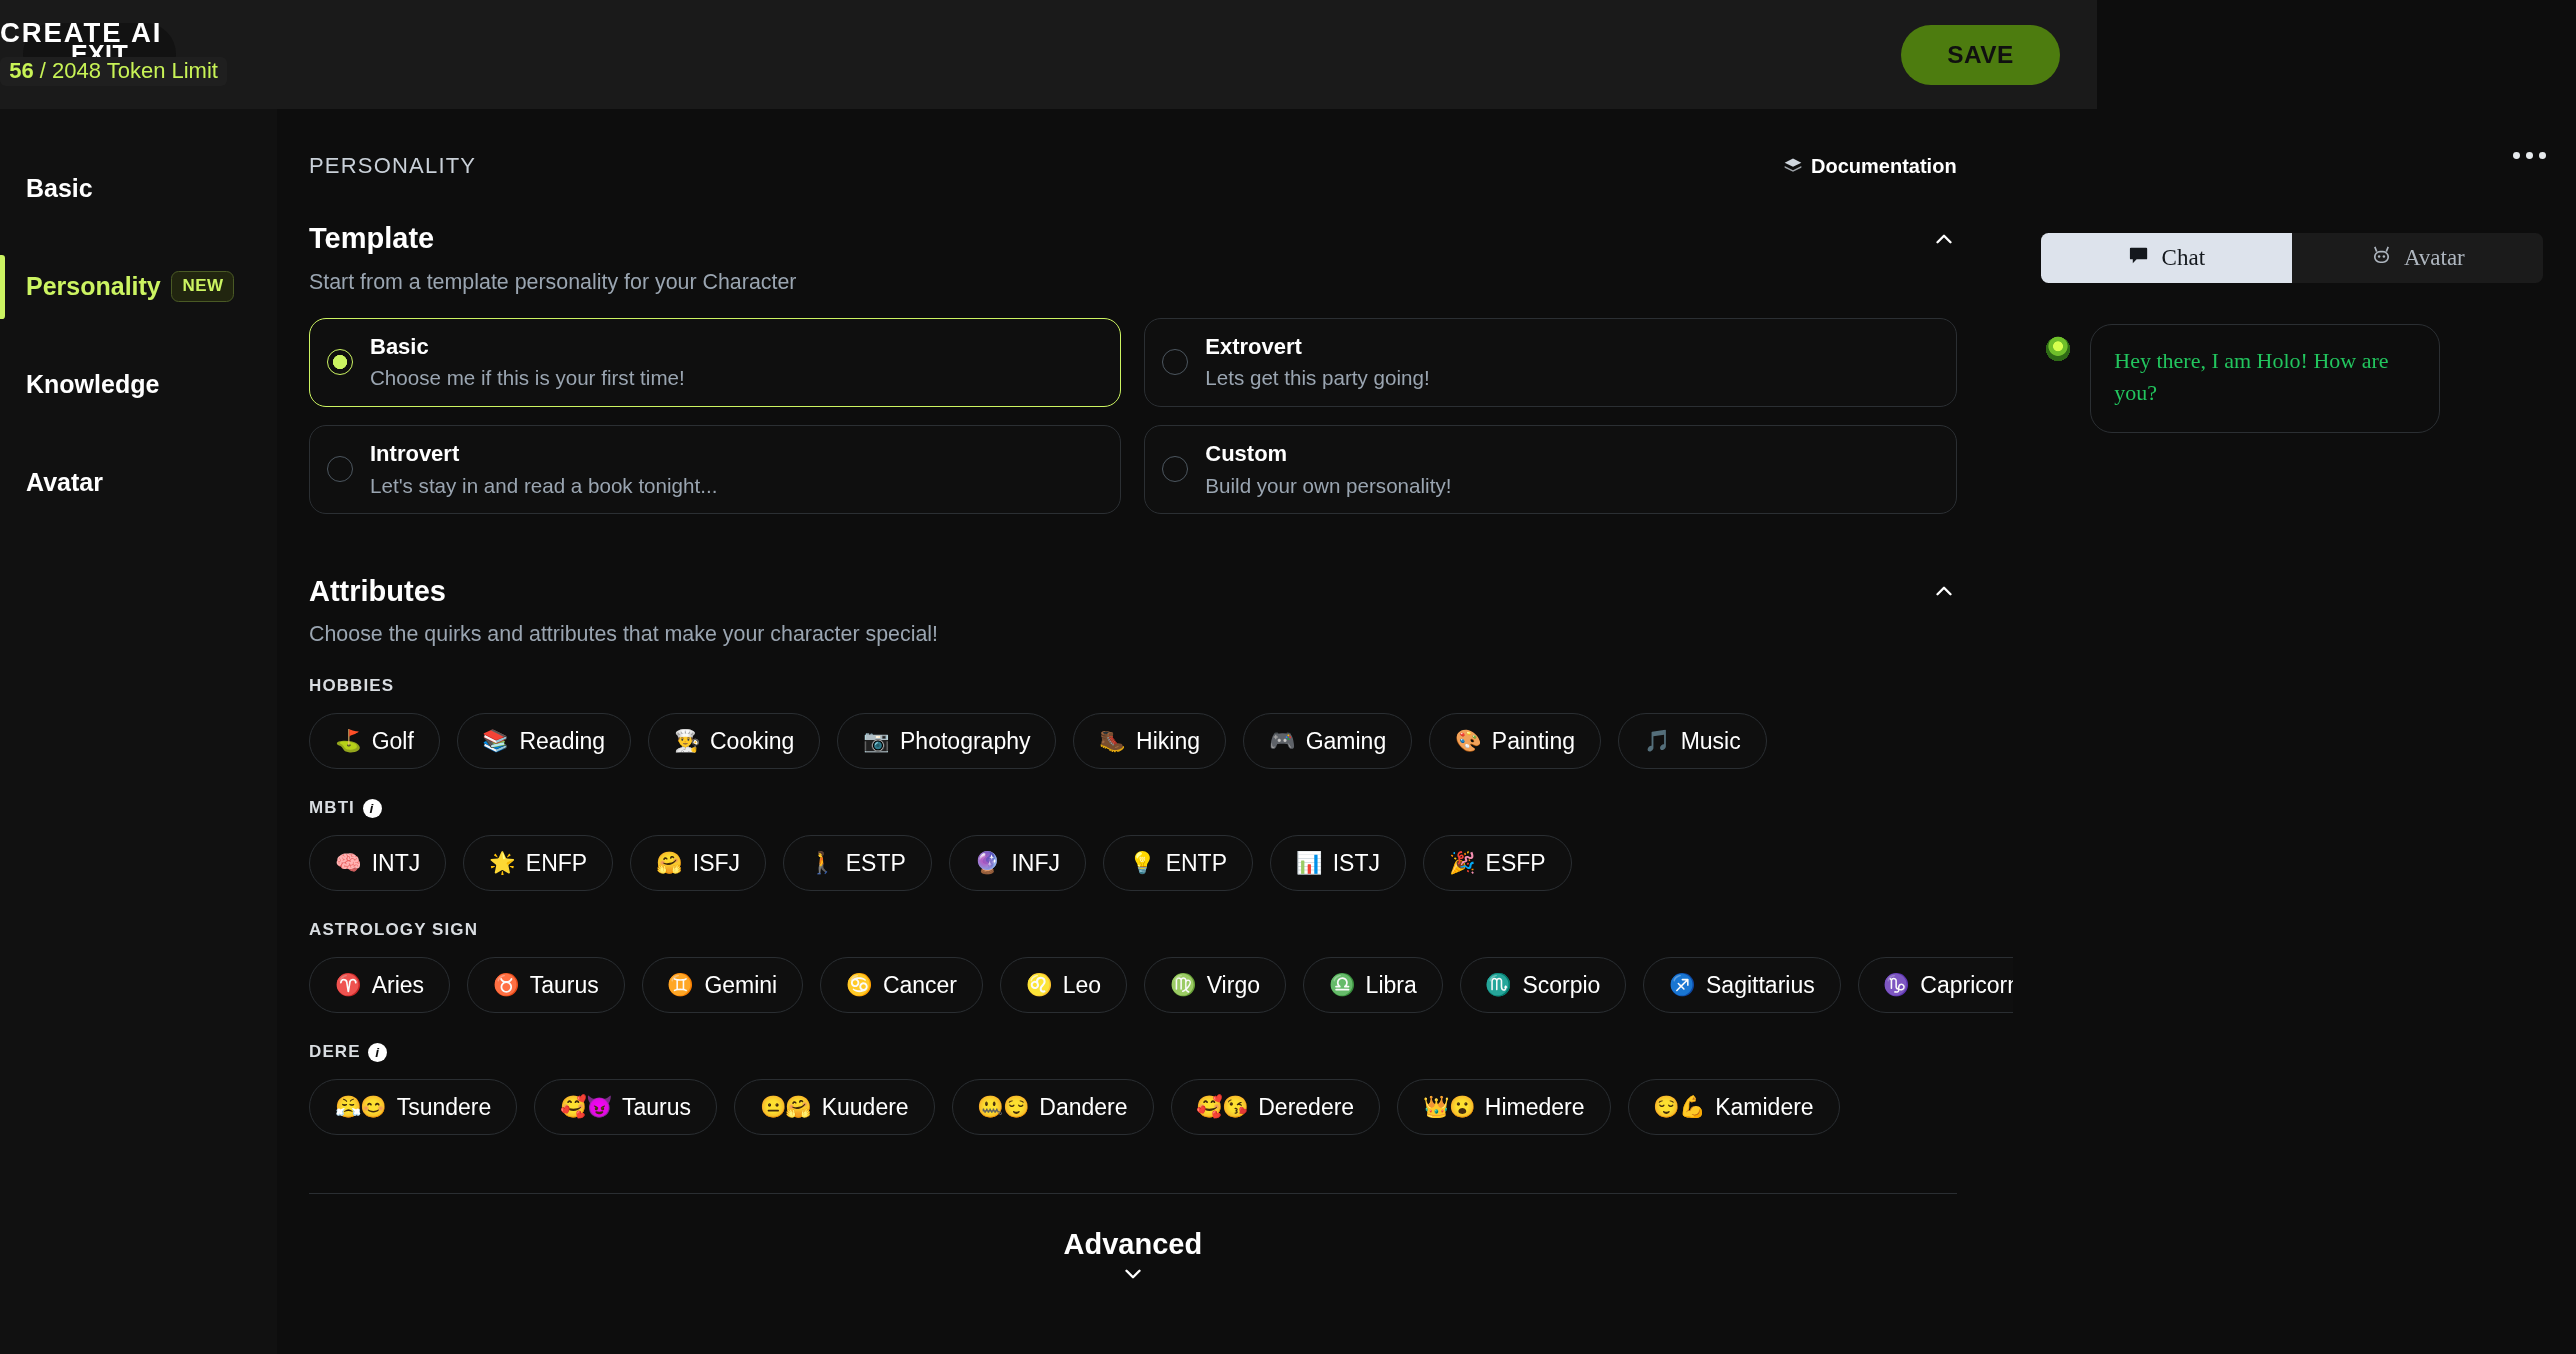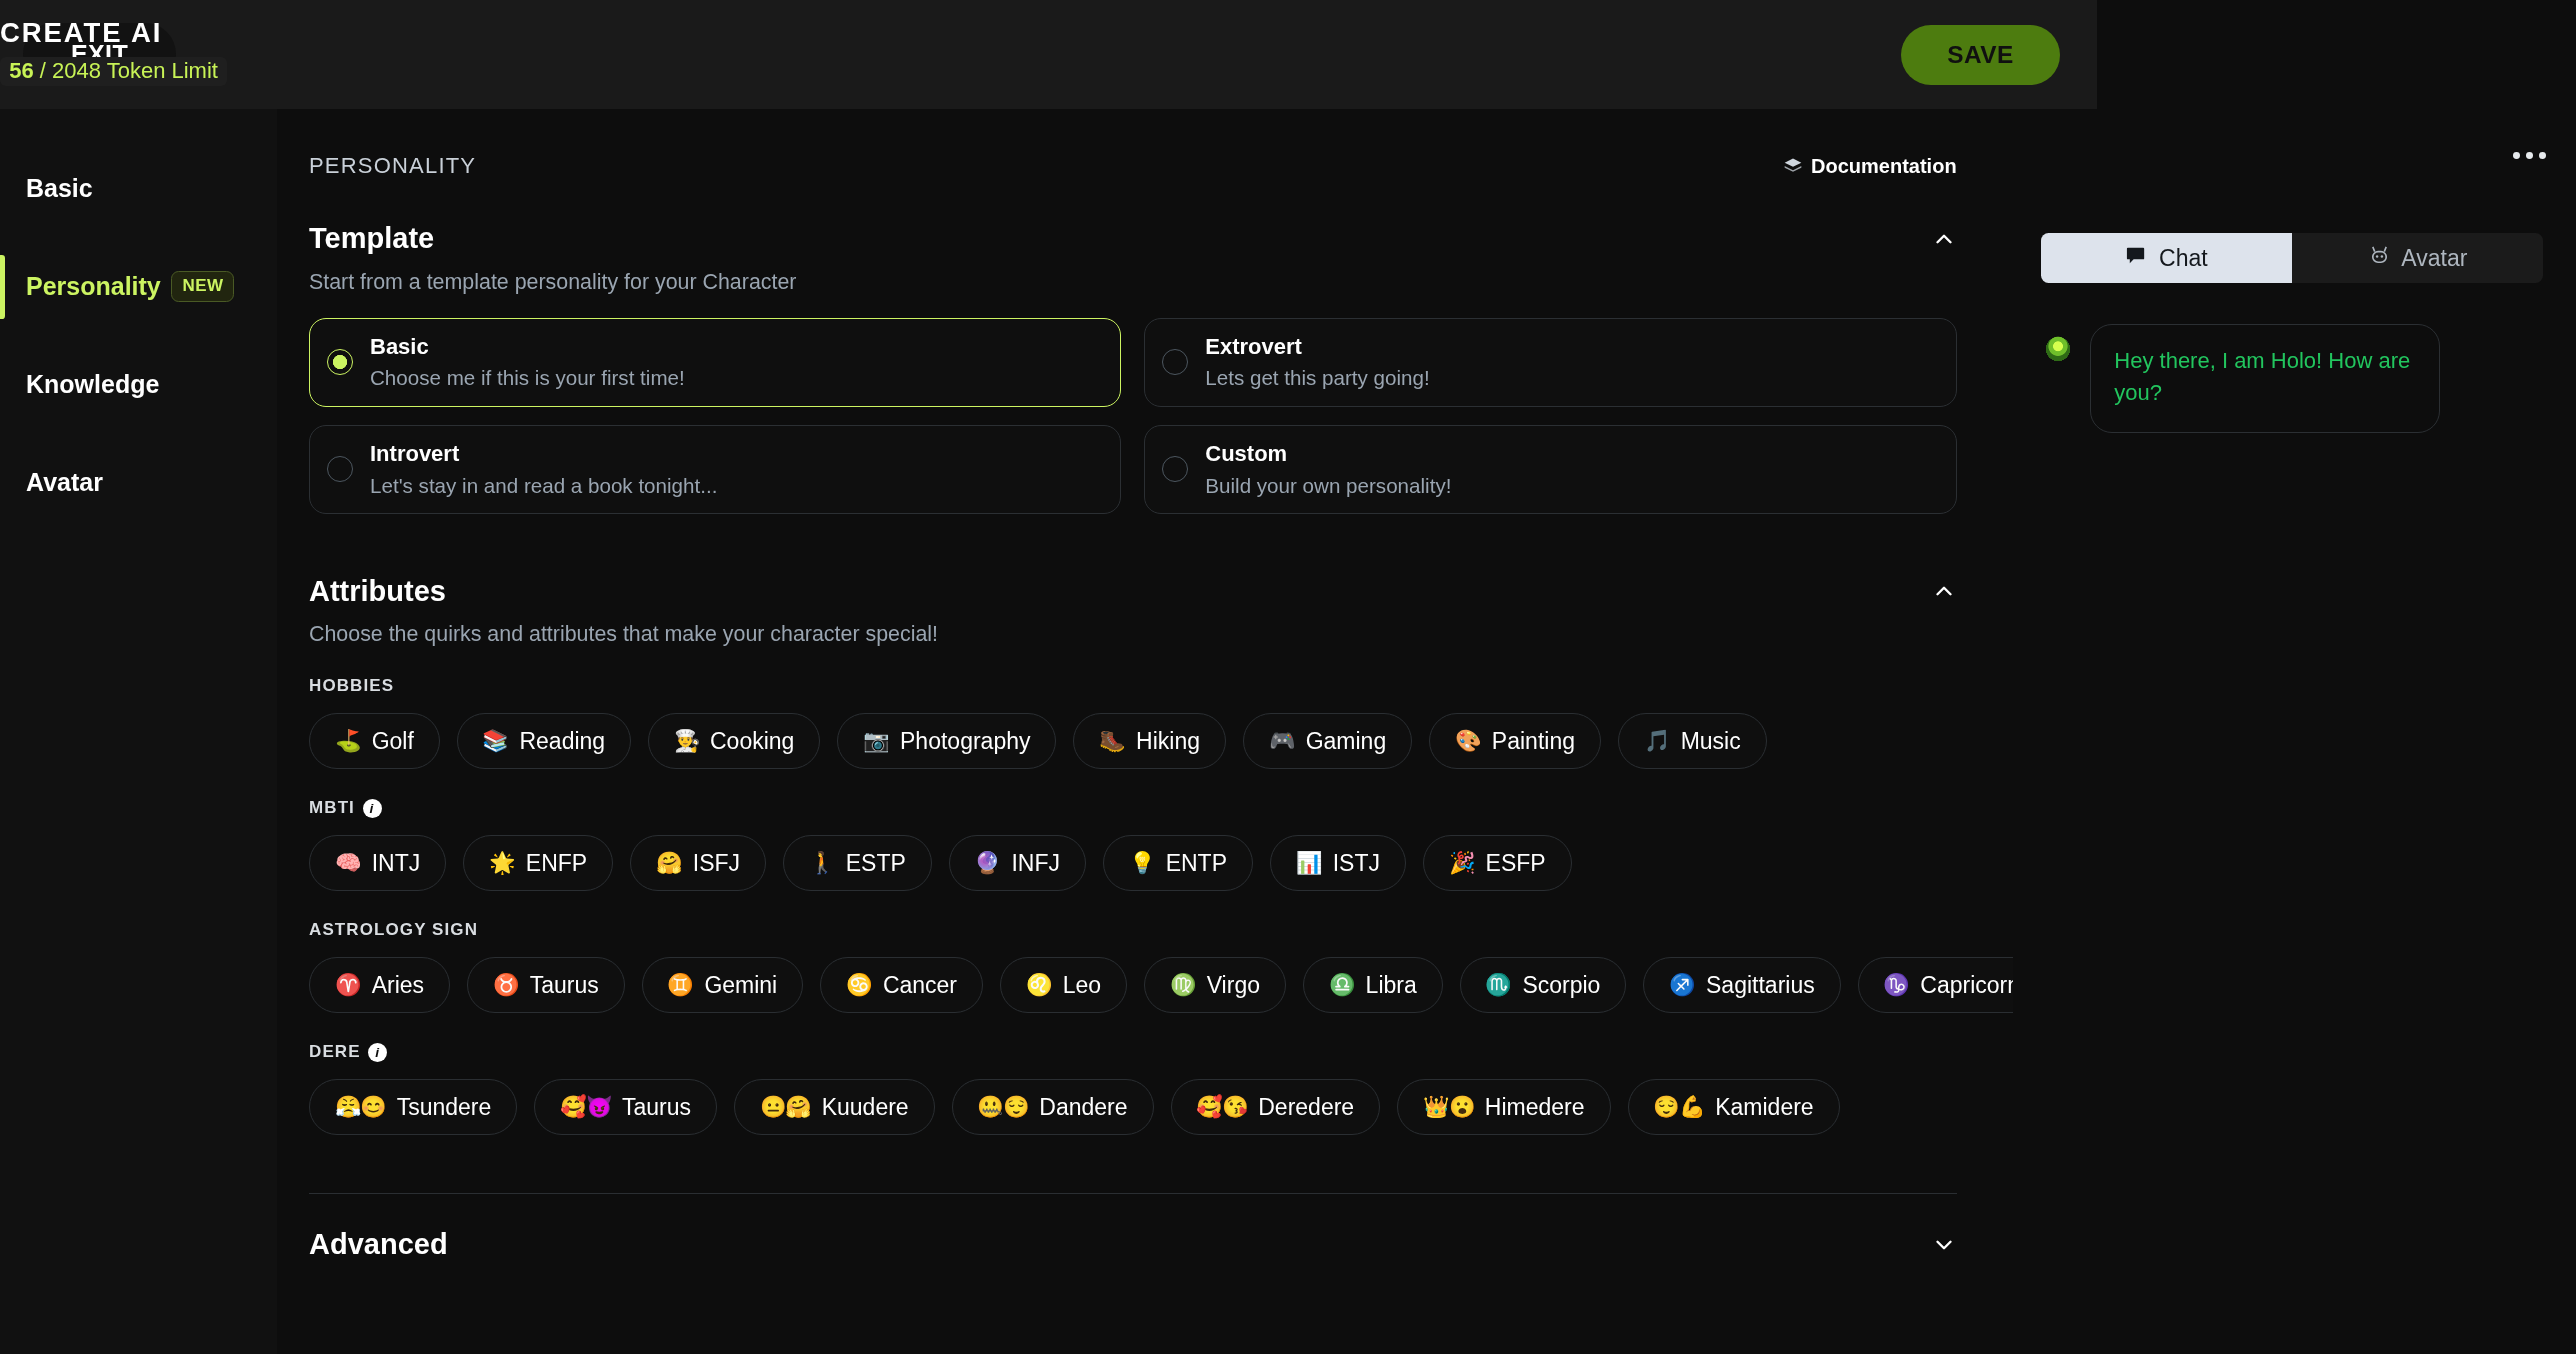--- a/index.html
+++ b/index.html
@@ -194,27 +194,29 @@
   .chip .emo { font-size: 21.4px; line-height: 1; }
   .chip .emo2 { letter-spacing: -0.8px; }
 
   .divider {
     margin-top: 58px; margin-right: 24.4px;
     height: 1.1px; background: #2a2e32;
   }
   .advanced-head {
     display: flex; align-items: center; justify-content: space-between;
     padding: 34px 24.4px 0 0;
+    flex-direction: column;
   }
 
   
   .rightpanel {
     position: absolute; left: 2013px; top: 0;
     width: 563px; height: 1245px;
     background: #0d0d0d;
+    font-family: Liberation Serif, serif;
   }
   .dots {
     position: absolute; right: 30.5px; top: 43px;
     display: flex; gap: 6.1px; cursor: pointer;
   }
   .dots i { width: 6.9px; height: 6.9px; border-radius: 50%; background: #e6e9ec; display: block; }
   .tabs {
     position: absolute; left: 28px; top: 124px;
     width: 502px; height: 50px;
     display: flex; border-radius: 7.6px; overflow: hidden;

